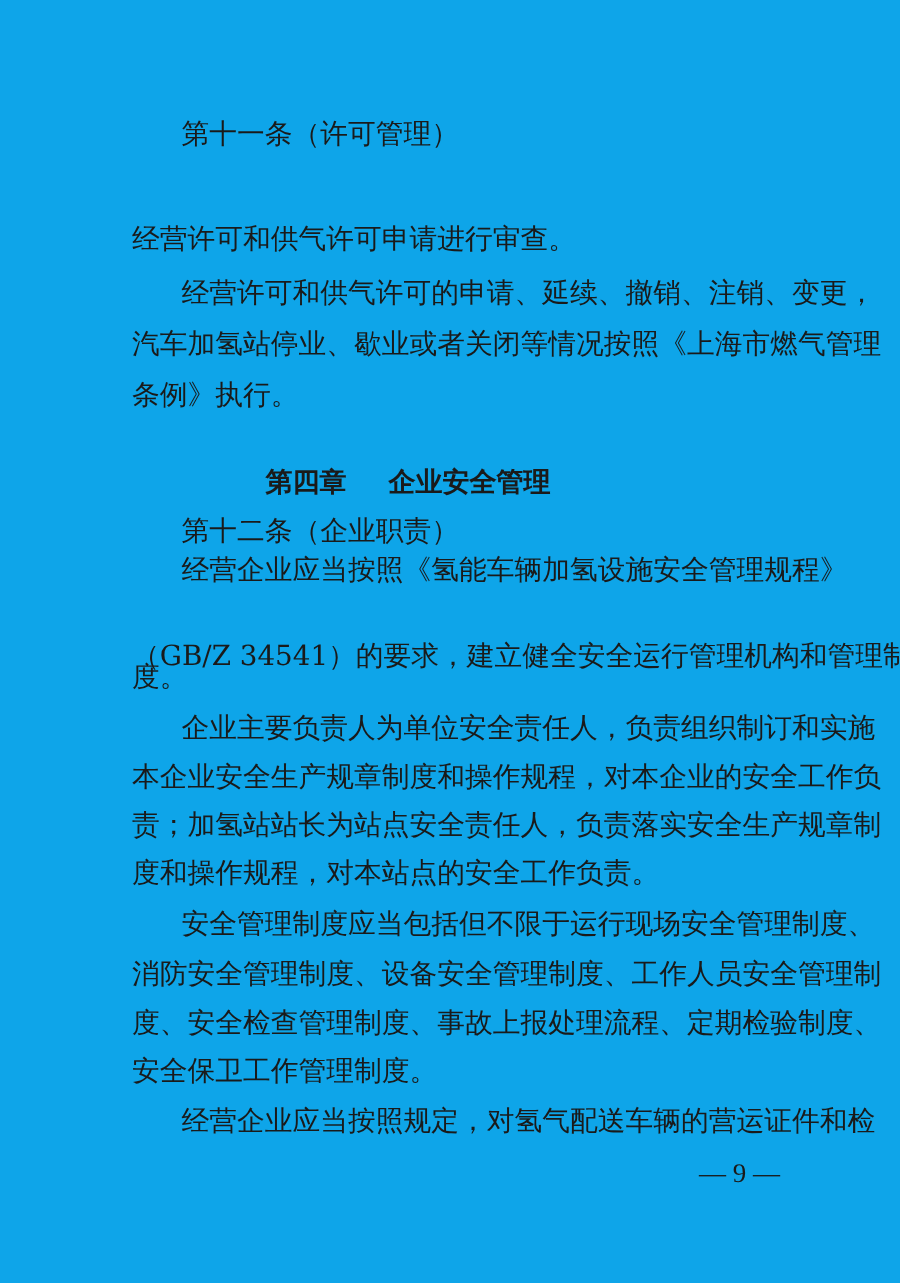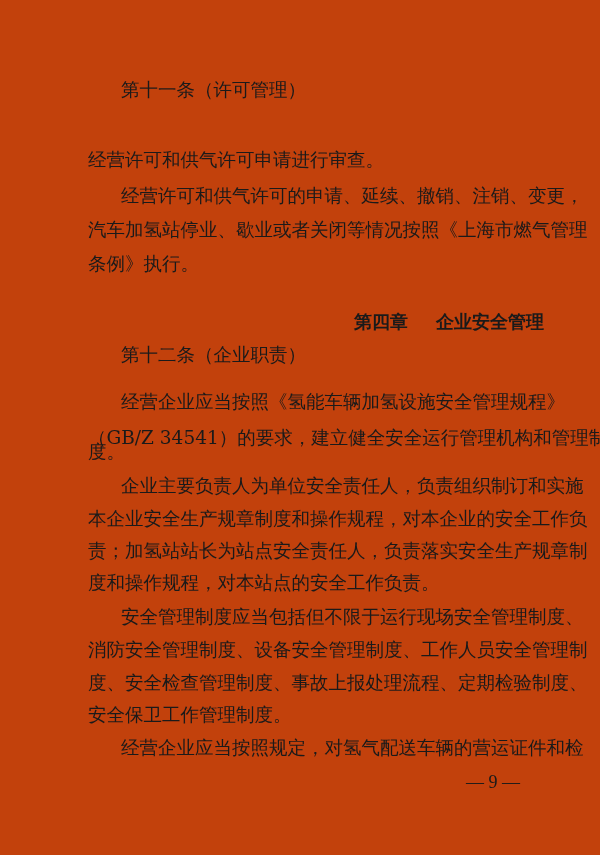--- a/index.html
+++ b/index.html
@@ -12,42 +12,42 @@
       height: 855px;
       position: relative;
       overflow: hidden;
       font-family: "DejaVu Serif", "Liberation Serif", serif;
       color: #1a1a1a;
     }
     .page {
       position: absolute;
       left: 0; top: 0;
       width: 600px; height: 855px;
-      background: #c2410c;
+      background: #0ea5e9;
     }
     .line {
       position: absolute;
       left: 88px;
       width: 428px;
       font-size: 18.5px;
       line-height: 24px;
       white-space: nowrap;
       text-align: justify;
       text-align-last: justify;
       letter-spacing: 0px;
     }
     .line.indent { left: 121px; width: 395px; }
     .line.short { text-align-last: left; }
     .line.heading-article { text-align-last: left; }
     .chapter {
       position: absolute;
       left: 0;
       width: 544px;
       top: 310px;
-      text-align: right;
+      text-align: center;
       font-family: "DejaVu Sans", "Liberation Sans", sans-serif;
       font-weight: bold;
       font-size: 18px;
       line-height: 24px;
     }
     .chapter span.gap { display: inline-block; width: 28px; }
     .page-number {
       position: absolute;
       left: 460px;
       top: 770px;
@@ -70,21 +70,21 @@
   <div class="line indent" style="top:184px;">经营许可和供气许可的申请、延续、撤销、注销、变更，</div>
   <div class="line" style="top:218px;">汽车加氢站停业、歇业或者关闭等情况按照《上海市燃气管理</div>
   <div class="line short" style="top:252px;">条例》执行。</div>
 
   <div class="chapter">
     <span>第四章</span><span class="gap"></span><span>企业安全管理</span>
   </div>
 
   <div class="line indent heading-article" style="top:343px;">第十二条（企业职责）</div>
 
-  <div class="line indent" style="top:390px;">经营企业应当按照《氢能车辆加氢设施安全管理规程》</div>
+  <div class="line indent" style="top:369px;">经营企业应当按照《氢能车辆加氢设施安全管理规程》</div>
   <div class="line" style="top:408px;margin-top:18px;">（GB/Z 34541）的要求，建立健全安全运行管理机构和管理制</div>
   <div class="line short" style="top:440px;">度。</div>
 
   <div class="line indent" style="top:474px;">企业主要负责人为单位安全责任人，负责组织制订和实施</div>
   <div class="line" style="top:539px;">责；加氢站站长为站点安全责任人，负责落实安全生产规章制</div>
   <div class="line" style="top:507px;">本企业安全生产规章制度和操作规程，对本企业的安全工作负</div>
   <div class="line short" style="top:571px;">度和操作规程，对本站点的安全工作负责。</div>
 
   <div class="line indent" style="top:605px;">安全管理制度应当包括但不限于运行现场安全管理制度、</div>
   <div class="line" style="top:638px;">消防安全管理制度、设备安全管理制度、工作人员安全管理制</div>

